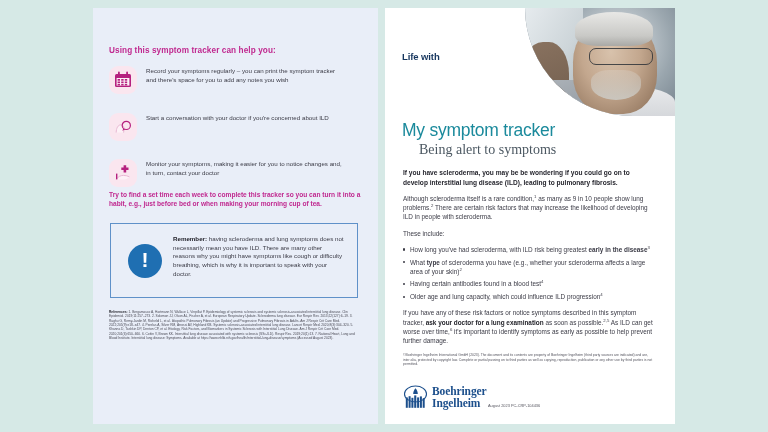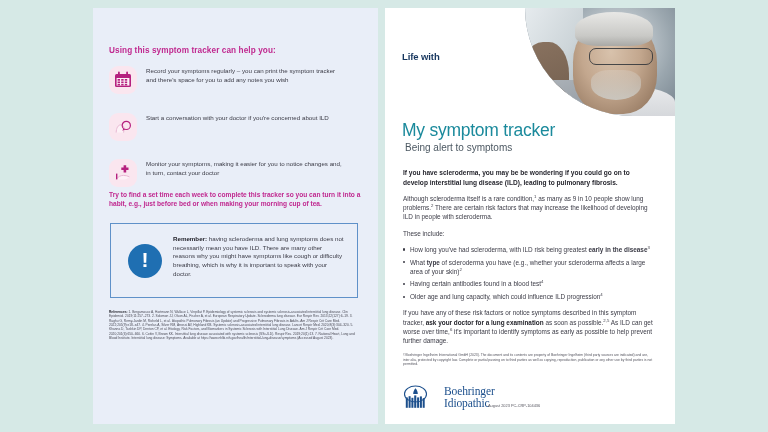--- a/index.html
+++ b/index.html
@@ -115,22 +115,22 @@
     font-size:9.5px;line-height:11.5px;font-weight:bold;color:#16365e;
     letter-spacing:-.1px;
     margin-top:7px;
   }
   .r-title{
     position:absolute;left:17px;top:112px;
     font-size:17.5px;line-height:20px;font-weight:normal;color:#1b8a9c;
     letter-spacing:-.25px;
   }
   .r-subtitle{
-    position:absolute;left:20px;top:134px;
-    font-size:10px;color:#4c5862;
+    position:absolute;left:34px;top:134px;
+    font-size:14px;color:#4c5862;font-family:Liberation Serif, serif;
   }
 
   .r-body{position:absolute;left:18px;top:160px;width:252px;}
   .p-lead{
     font-size:6.6px;line-height:9.5px;font-weight:bold;color:#26262e;
     margin:0 0 7px 0;
   }
   .p-reg{
     font-size:6.4px;line-height:9.2px;color:#3b3b46;margin:0 0 7px 0;
   }
@@ -148,23 +148,22 @@
 
   .copyright{
     position:absolute;left:18px;top:345px;width:250px;
     font-size:3.4px;line-height:4.6px;color:#55555f;
   }
 
   .logo{position:absolute;left:18px;top:377px;display:flex;align-items:center;}
   .logo-mark{position:relative;width:25px;height:25px;margin-right:4px;}
   .logo-txt{
     font-family:"Liberation Serif", serif;
-    font-size:11.5px;line-height:11.6px;font-weight:normal;color:#1c4f8c;
+    font-size:11.5px;line-height:11.6px;font-weight:bold;color:#1c4f8c;
     letter-spacing:-.1px;
-    margin-left:12px;
   }
   .job-code{
     position:absolute;left:103px;top:395px;
     font-size:3.9px;color:#55555f;
   }
 </style>
 </head>
 <body>
 
 <div class="spread">
@@ -291,20 +290,20 @@
             <rect x="8.4" y="12.8" width="2" height="10"></rect>
             <rect x="11.2" y="10.4" width="2.1" height="12.4"></rect>
             <rect x="14.1" y="12.4" width="2" height="10.4"></rect>
             <rect x="16.9" y="11.4" width="2" height="11.4"></rect>
             <rect x="19.7" y="13.2" width="2" height="9.6"></rect>
           </g>
         </svg>
       </div>
       <div class="logo-txt">
         <div>Boehringer</div>
-        <div>Idiopathic</div>
+        <div>Ingelheim</div>
       </div>
     </div>
 
     <div class="job-code">August 2023 PC-CRP-104436</div>
 
   </div>
 </div>
 
 </body></html>

